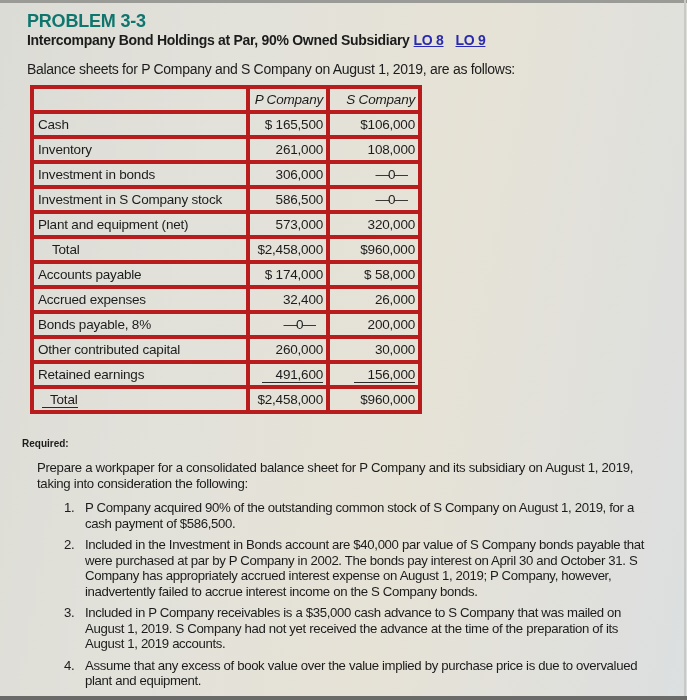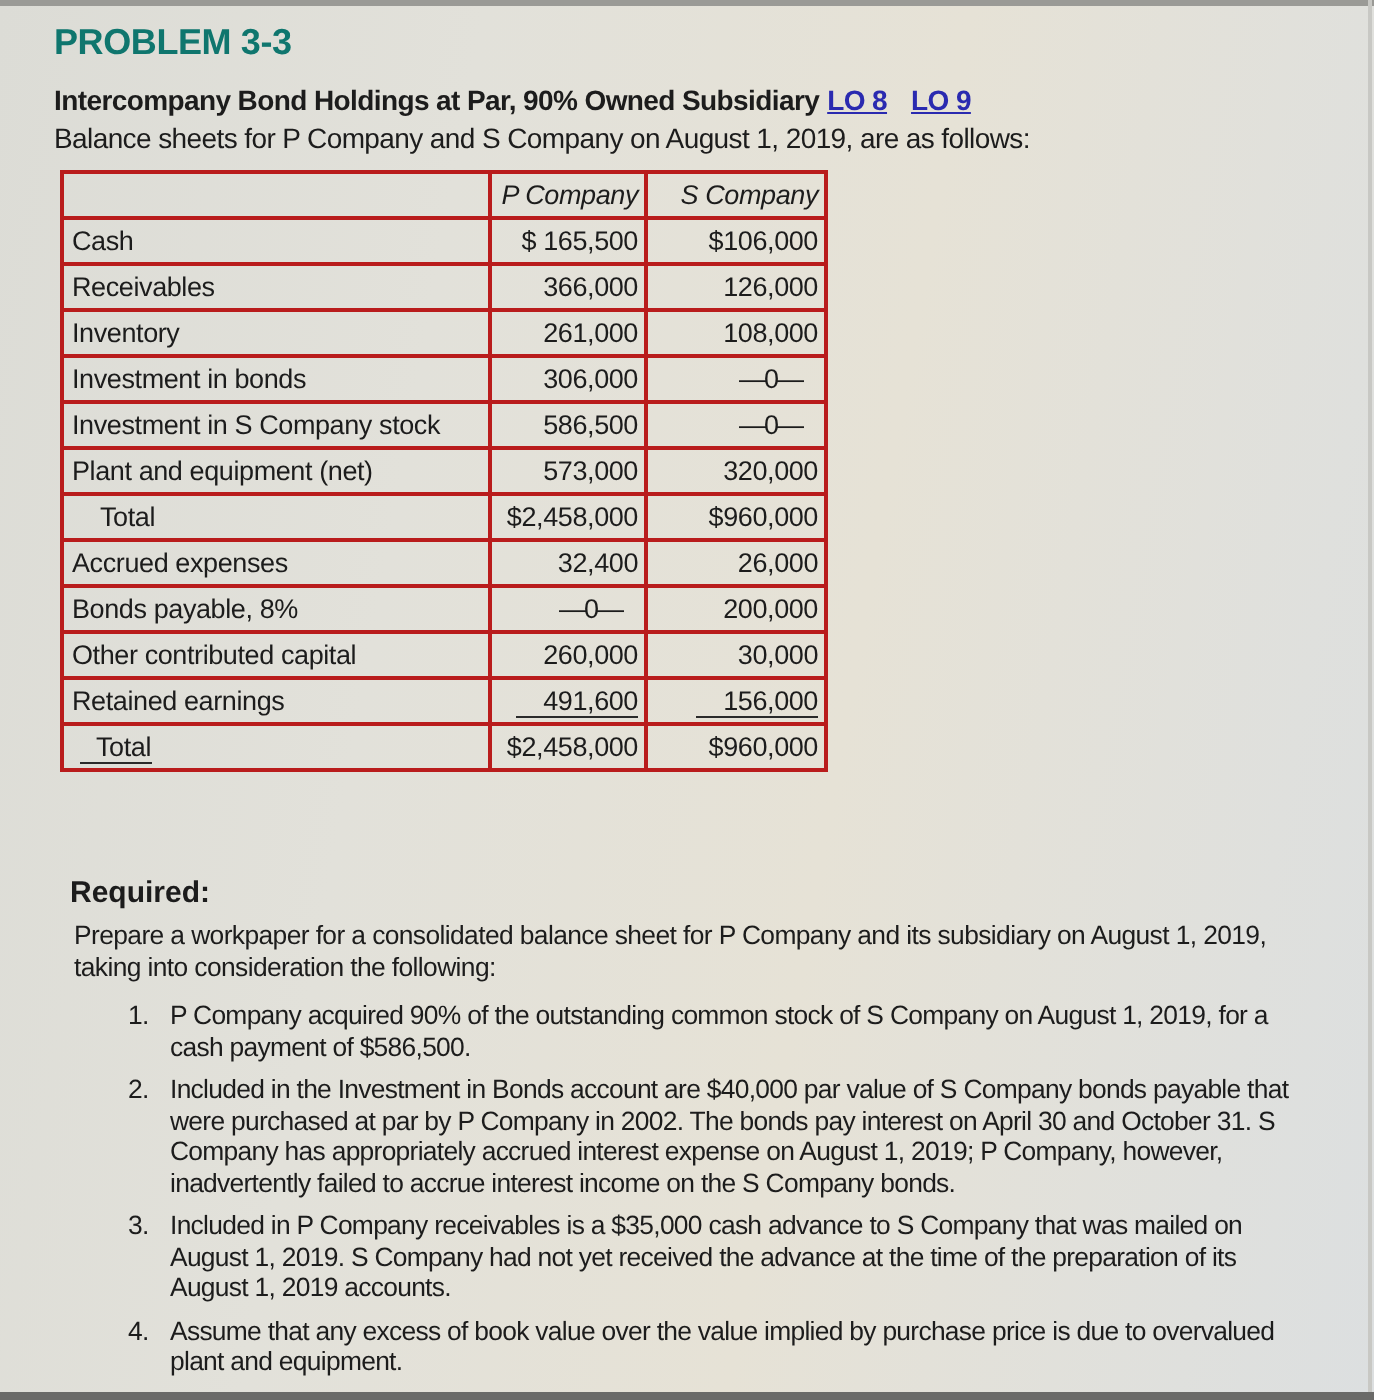--- a/index.html
+++ b/index.html
@@ -7,42 +7,42 @@
     width: 687px; height: 700px; overflow: hidden; position: relative;
     background: linear-gradient(100deg, #dcdcd6 0%, #e2e1da 30%, #e6e2d6 60%, #dcdfe0 100%);
     font-family: "Liberation Sans", sans-serif;
     color: #1c1c1c;
   }
   .topbar { position: absolute; left: 0; top: 0; width: 687px; height: 3px; background: #9a9a96; }
   .bottombar { position: absolute; left: 0; top: 696px; width: 687px; height: 4px; background: #6a6a68; }
   .rightedge { position: absolute; left: 684px; top: 0; width: 2px; height: 700px; background: #c8c8c4; }
 
   .problem-num { position: absolute; left: 27px; top: 11px; font-size: 18px; font-weight: bold; color: #0f766e; letter-spacing: -0.2px; }
-  .title { position: absolute; left: 27px; top: 42px; font-size: 14px; font-weight: bold; letter-spacing: -0.3px; white-space: nowrap; }
+  .title { position: absolute; left: 27px; top: 32px; font-size: 14px; font-weight: bold; letter-spacing: -0.3px; white-space: nowrap; }
   .title a { color: #2a2ab0; text-decoration: underline; margin-left: 4px; }
   .title a + a { margin-left: 12px; }
   .intro { position: absolute; left: 27px; top: 61px; font-size: 14px; letter-spacing: -0.3px; white-space: nowrap; }
 
   table.bs {
     position: absolute; left: 30px; top: 85px;
     border-collapse: collapse; font-size: 13.5px; letter-spacing: -0.2px;
   }
   table.bs td, table.bs th {
-    border: 2px solid #b91c1c; height: 21px; padding: 0 3px; white-space: nowrap;
+    border: 4px solid #b91c1c; height: 21px; padding: 0 3px; white-space: nowrap;
   }
   table.bs th { font-style: italic; font-weight: normal; text-align: right; height: 21px; }
   table.bs td.label { width: 191px; text-align: left; padding-left: 4px; }
   table.bs td.num { text-align: right; }
   table.bs td.p { width: 70px; }
   table.bs td.s { width: 70px; padding-left: 15px; }
   td.indent { padding-left: 18px !important; }
   .ul-lead { border-bottom: 1px solid #2a2a2a; display: inline-block; line-height: 15px; }
   .dash { letter-spacing: -1px; padding-right: 8px; }
 
-  .required { position: absolute; left: 35px; top: 438px; font-size: 15px; font-weight: bold; }
+  .required { position: absolute; left: 22px; top: 438px; font-size: 10px; font-weight: bold; }
   .req-body { position: absolute; left: 37px; top: 460px; width: 610px; font-size: 13.2px; line-height: 15.5px; letter-spacing: -0.3px; }
   ol.items { position: absolute; left: 64px; top: 500px; width: 590px; margin: 0; padding: 0; list-style: none; font-size: 13.2px; line-height: 15.5px; letter-spacing: -0.35px; }
   ol.items li { position: relative; padding-left: 21px; margin-bottom: 6px; }
   ol.items li .n { position: absolute; left: 0; top: 0; }
 </style>
 </head>
 <body>
 
 <div class="topbar"></div>
 <div class="rightedge"></div>
@@ -61,25 +61,20 @@
     <th></th>
     <th>P Company</th>
     <th>S Company</th>
   </tr>
   <tr>
     <td class="label">Cash</td>
     <td class="num p">$ 165,500</td>
     <td class="num s">$106,000</td>
   </tr>
   <tr>
-    <td class="label">Receivables</td>
-    <td class="num p">366,000</td>
-    <td class="num s">126,000</td>
-  </tr>
-  <tr>
     <td class="label">Inventory</td>
     <td class="num p">261,000</td>
     <td class="num s">108,000</td>
   </tr>
   <tr>
     <td class="label">Investment in bonds</td>
     <td class="num p">306,000</td>
     <td class="num s"><span class="dash">—0—</span></td>
   </tr>
   <tr>
@@ -89,20 +84,25 @@
   </tr>
   <tr>
     <td class="label">Plant and equipment (net)</td>
     <td class="num p">573,000</td>
     <td class="num s">320,000</td>
   </tr>
   <tr>
     <td class="label indent">Total</td>
     <td class="num p">$2,458,000</td>
     <td class="num s">$960,000</td>
+  </tr>
+  <tr>
+    <td class="label">Accounts payable</td>
+    <td class="num p">$ 174,000</td>
+    <td class="num s">$ 58,000</td>
   </tr>
   <tr>
     <td class="label">Accrued expenses</td>
     <td class="num p">32,400</td>
     <td class="num s">26,000</td>
   </tr>
   <tr>
     <td class="label">Bonds payable, 8%</td>
     <td class="num p"><span class="dash">—0—</span></td>
     <td class="num s">200,000</td>

